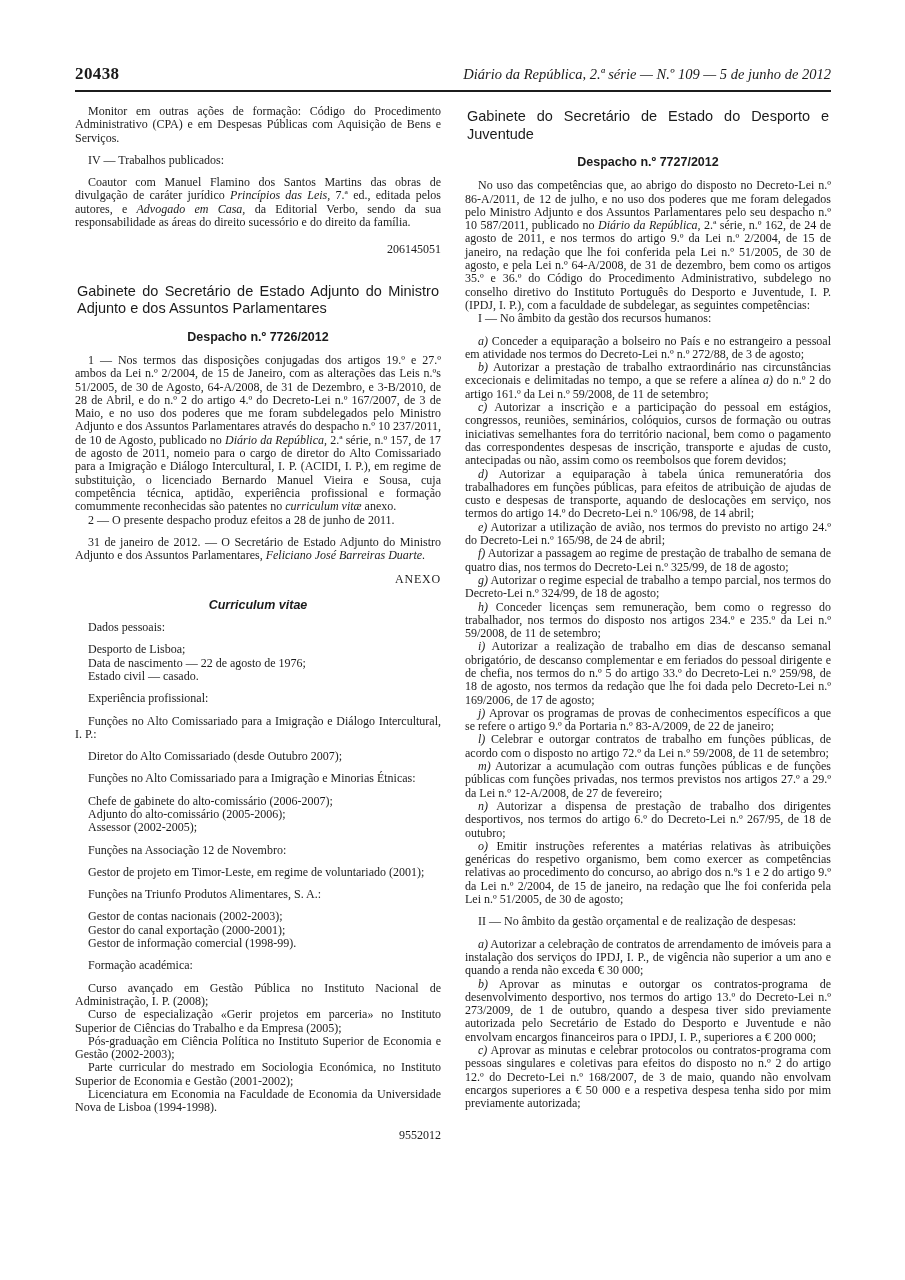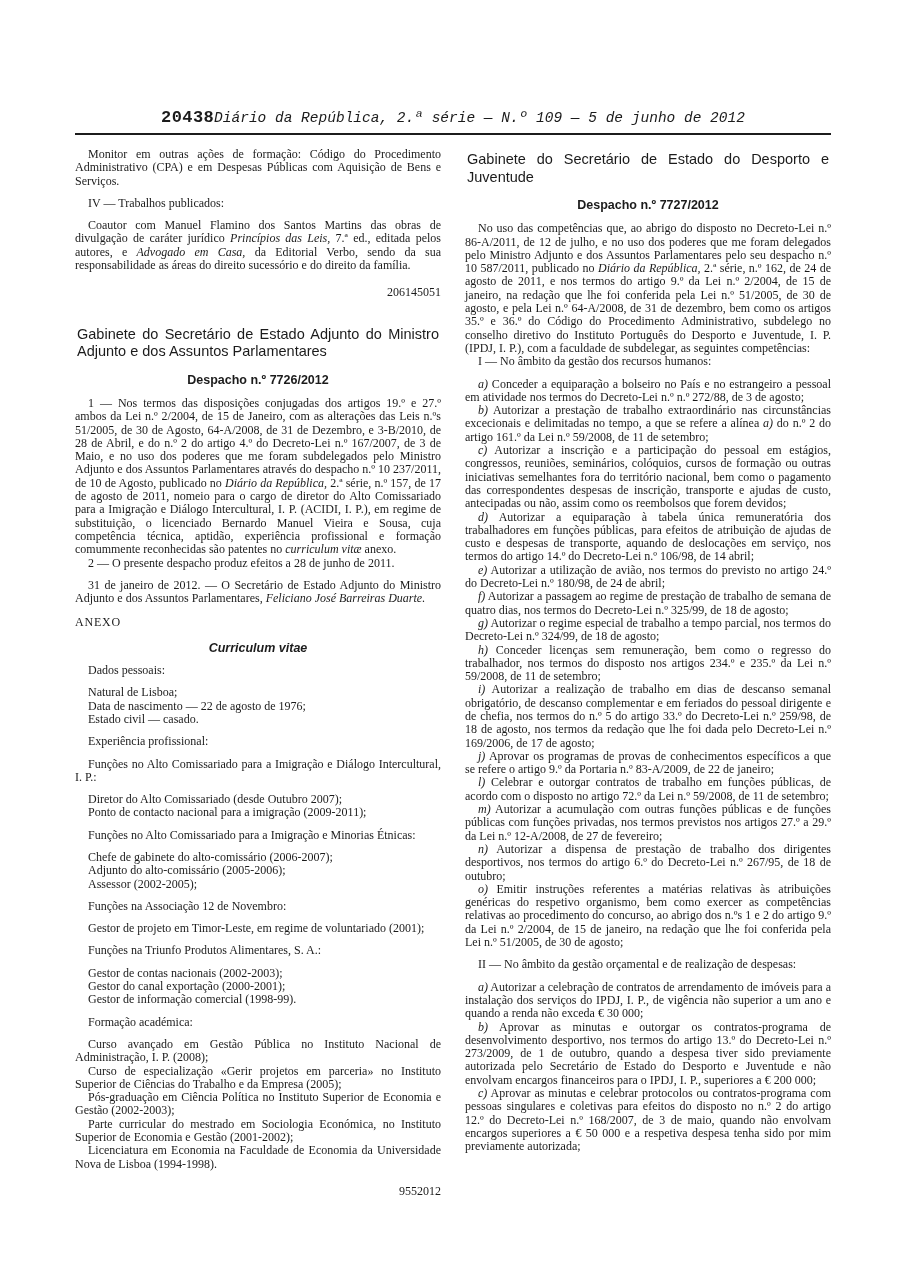--- a/index.html
+++ b/index.html
@@ -1,34 +1,34 @@
 <!DOCTYPE html>
 <html lang="pt"><head>
 <meta charset="utf-8">
 <style>
   html,body{margin:0;padding:0;}
   body{width:905px;height:1280px;background:#ffffff;color:#1b1b1b;overflow:hidden;}
   .page{box-sizing:border-box;width:905px;height:1280px;padding:64px 74px 0 75px;}
-  .header{display:flex;justify-content:center;align-items:baseline;
-          font-family:Liberation Mono, monospace;margin-top:44px;}
+  .header{display:flex;justify-content:space-between;align-items:baseline;
+          font-family:Liberation Serif, serif;}
   .page-number{font-weight:700;font-size:17px;letter-spacing:.4px;}
   .edition{font-style:italic;font-size:14.5px;}
   .rule{height:0;border-top:2px solid #1c1c1c;margin-top:6px;}
   .columns{display:flex;gap:24px;margin-top:13px;}
   .col{width:370px;font-family:"Liberation Serif",serif;font-size:12px;
        line-height:13.3px;text-align:justify;}
   .blk{margin:0;}
   .body{text-indent:13px;}
   .gap{margin-top:9px;}
   .heading{font-family:"Liberation Sans",sans-serif;font-size:14.5px;line-height:17.5px;
            text-indent:0;margin:26px 2px 0;}
   .col > .heading:first-child{margin-top:3px;}
   .despacho{font-family:"Liberation Sans",sans-serif;font-weight:700;font-size:12.5px;
             text-align:center;text-indent:0;margin:13px 0 10px;}
-  .anexo{text-align:left;text-indent:0;margin-top:11px;letter-spacing:.8px;}
+  .anexo{text-align:right;text-indent:0;margin-top:11px;letter-spacing:.8px;}
   .cvtitle{font-family:"Liberation Sans",sans-serif;font-weight:700;font-style:italic;
            font-size:12.5px;text-align:center;text-indent:0;margin:12px 0 9px;}
   .ref{text-align:right;text-indent:0;margin-top:14px;}
   .it{font-style:italic;}
 </style>
 </head>
 <body>
 
 <div class="page">
   <div class="header">
@@ -43,27 +43,26 @@
         <p class="blk body gap"><span>Coautor com Manuel Flamino dos Santos Martins das obras de divulgação de caráter jurídico </span><span class="it">Princípios das Leis,</span><span> 7.ª ed., editada pelos autores, e </span><span class="it">Advogado em Casa,</span><span> da Editorial Verbo, sendo da sua responsabilidade as áreas do direito sucessório e do direito da família.</span></p>
         <div class="blk ref"><span>206145051</span></div>
         <div class="blk heading"><span>Gabinete do Secretário de Estado Adjunto do Ministro Adjunto e dos Assuntos Parlamentares</span></div>
         <div class="blk despacho"><span>Despacho n.º 7726/2012</span></div>
         <p class="blk body"><span>1 — Nos termos das disposições conjugadas dos artigos 19.º e 27.º ambos da Lei n.º 2/2004, de 15 de Janeiro, com as alterações das Leis n.ºs 51/2005, de 30 de Agosto, 64-A/2008, de 31 de Dezembro, e 3-B/2010, de 28 de Abril, e do n.º 2 do artigo 4.º do Decreto-Lei n.º 167/2007, de 3 de Maio, e no uso dos poderes que me foram subdelegados pelo Ministro Adjunto e dos Assuntos Parlamentares através do despacho n.º 10 237/2011, de 10 de Agosto, publicado no </span><span class="it">Diário da República,</span><span> 2.ª série, n.º 157, de 17 de agosto de 2011, nomeio para o cargo de diretor do Alto Comissariado para a Imigração e Diálogo Intercultural, I. P. (ACIDI, I. P.), em regime de substituição, o licenciado Bernardo Manuel Vieira e Sousa, cuja competência técnica, aptidão, experiência profissional e formação comummente reconhecidas são patentes no </span><span class="it">curriculum vitæ</span><span> anexo.</span></p>
         <p class="blk body"><span>2 — O presente despacho produz efeitos a 28 de junho de 2011.</span></p>
         <p class="blk body gap"><span>31 de janeiro de 2012. — O Secretário de Estado Adjunto do Ministro Adjunto e dos Assuntos Parlamentares, </span><span class="it">Feliciano José Barreiras Duarte.</span></p>
         <div class="blk anexo"><span>ANEXO</span></div>
         <div class="blk cvtitle"><span>Curriculum vitae</span></div>
         <p class="blk body"><span>Dados pessoais:</span></p>
-        <p class="blk body gap"><span>Natural de Lisboa;</span></p>
+        <p class="blk body gap"><span>Desporto de Lisboa;</span></p>
         <p class="blk body"><span>Data de nascimento — 22 de agosto de 1976;</span></p>
         <p class="blk body"><span>Estado civil — casado.</span></p>
         <p class="blk body gap"><span>Experiência profissional:</span></p>
         <p class="blk body gap"><span>Funções no Alto Comissariado para a Imigração e Diálogo Intercultural, I. P.:</span></p>
         <p class="blk body gap"><span>Diretor do Alto Comissariado (desde Outubro 2007);</span></p>
-        <p class="blk body"><span>Ponto de contacto nacional para a imigração (2009-2011);</span></p>
         <p class="blk body gap"><span>Funções no Alto Comissariado para a Imigração e Minorias Étnicas:</span></p>
         <p class="blk body gap"><span>Chefe de gabinete do alto-comissário (2006-2007);</span></p>
         <p class="blk body"><span>Adjunto do alto-comissário (2005-2006);</span></p>
         <p class="blk body"><span>Assessor (2002-2005);</span></p>
         <p class="blk body gap"><span>Funções na Associação 12 de Novembro:</span></p>
         <p class="blk body gap"><span>Gestor de projeto em Timor-Leste, em regime de voluntariado (2001);</span></p>
         <p class="blk body gap"><span>Funções na Triunfo Produtos Alimentares, S. A.:</span></p>
         <p class="blk body gap"><span>Gestor de contas nacionais (2002-2003);</span></p>
         <p class="blk body"><span>Gestor do canal exportação (2000-2001);</span></p>
         <p class="blk body"><span>Gestor de informação comercial (1998-99).</span></p>
@@ -77,21 +76,21 @@
       </div>
     <div class="col">
         <div class="blk heading"><span>Gabinete do Secretário de Estado do Desporto e Juventude</span></div>
         <div class="blk despacho"><span>Despacho n.º 7727/2012</span></div>
         <p class="blk body"><span>No uso das competências que, ao abrigo do disposto no Decreto-Lei n.º 86-A/2011, de 12 de julho, e no uso dos poderes que me foram delegados pelo Ministro Adjunto e dos Assuntos Parlamentares pelo seu despacho n.º 10 587/2011, publicado no </span><span class="it">Diário da República,</span><span> 2.ª série, n.º 162, de 24 de agosto de 2011, e nos termos do artigo 9.º da Lei n.º 2/2004, de 15 de janeiro, na redação que lhe foi conferida pela Lei n.º 51/2005, de 30 de agosto, e pela Lei n.º 64-A/2008, de 31 de dezembro, bem como os artigos 35.º e 36.º do Código do Procedimento Administrativo, subdelego no conselho diretivo do Instituto Português do Desporto e Juventude, I. P. (IPDJ, I. P.), com a faculdade de subdelegar, as seguintes competências:</span></p>
         <p class="blk body"><span>I — No âmbito da gestão dos recursos humanos:</span></p>
         <p class="blk body gap"><span class="it">a)</span><span> Conceder a equiparação a bolseiro no País e no estrangeiro a pessoal em atividade nos termos do Decreto-Lei n.º n.º 272/88, de 3 de agosto;</span></p>
         <p class="blk body"><span class="it">b)</span><span> Autorizar a prestação de trabalho extraordinário nas circunstâncias excecionais e delimitadas no tempo, a que se refere a alínea </span><span class="it">a)</span><span> do n.º 2 do artigo 161.º da Lei n.º 59/2008, de 11 de setembro;</span></p>
         <p class="blk body"><span class="it">c)</span><span> Autorizar a inscrição e a participação do pessoal em estágios, congressos, reuniões, seminários, colóquios, cursos de formação ou outras iniciativas semelhantes fora do território nacional, bem como o pagamento das correspondentes despesas de inscrição, transporte e ajudas de custo, antecipadas ou não, assim como os reembolsos que forem devidos;</span></p>
         <p class="blk body"><span class="it">d)</span><span> Autorizar a equiparação à tabela única remuneratória dos trabalhadores em funções públicas, para efeitos de atribuição de ajudas de custo e despesas de transporte, aquando de deslocações em serviço, nos termos do artigo 14.º do Decreto-Lei n.º 106/98, de 14 abril;</span></p>
-        <p class="blk body"><span class="it">e)</span><span> Autorizar a utilização de avião, nos termos do previsto no artigo 24.º do Decreto-Lei n.º 180/98, de 24 de abril;</span></p>
+        <p class="blk body"><span class="it">e)</span><span> Autorizar a utilização de avião, nos termos do previsto no artigo 24.º do Decreto-Lei n.º 165/98, de 24 de abril;</span></p>
         <p class="blk body"><span class="it">f)</span><span> Autorizar a passagem ao regime de prestação de trabalho de semana de quatro dias, nos termos do Decreto-Lei n.º 325/99, de 18 de agosto;</span></p>
         <p class="blk body"><span class="it">g)</span><span> Autorizar o regime especial de trabalho a tempo parcial, nos termos do Decreto-Lei n.º 324/99, de 18 de agosto;</span></p>
         <p class="blk body"><span class="it">h)</span><span> Conceder licenças sem remuneração, bem como o regresso do trabalhador, nos termos do disposto nos artigos 234.º e 235.º da Lei n.º 59/2008, de 11 de setembro;</span></p>
         <p class="blk body"><span class="it">i)</span><span> Autorizar a realização de trabalho em dias de descanso semanal obrigatório, de descanso complementar e em feriados do pessoal dirigente e de chefia, nos termos do n.º 5 do artigo 33.º do Decreto-Lei n.º 259/98, de 18 de agosto, nos termos da redação que lhe foi dada pelo Decreto-Lei n.º 169/2006, de 17 de agosto;</span></p>
         <p class="blk body"><span class="it">j)</span><span> Aprovar os programas de provas de conhecimentos específicos a que se refere o artigo 9.º da Portaria n.º 83-A/2009, de 22 de janeiro;</span></p>
         <p class="blk body"><span class="it">l)</span><span> Celebrar e outorgar contratos de trabalho em funções públicas, de acordo com o disposto no artigo 72.º da Lei n.º 59/2008, de 11 de setembro;</span></p>
         <p class="blk body"><span class="it">m)</span><span> Autorizar a acumulação com outras funções públicas e de funções públicas com funções privadas, nos termos previstos nos artigos 27.º a 29.º da Lei n.º 12-A/2008, de 27 de fevereiro;</span></p>
         <p class="blk body"><span class="it">n)</span><span> Autorizar a dispensa de prestação de trabalho dos dirigentes desportivos, nos termos do artigo 6.º do Decreto-Lei n.º 267/95, de 18 de outubro;</span></p>
         <p class="blk body"><span class="it">o)</span><span> Emitir instruções referentes a matérias relativas às atribuições genéricas do respetivo organismo, bem como exercer as competências relativas ao procedimento do concurso, ao abrigo dos n.ºs 1 e 2 do artigo 9.º da Lei n.º 2/2004, de 15 de janeiro, na redação que lhe foi conferida pela Lei n.º 51/2005, de 30 de agosto;</span></p>
         <p class="blk body gap"><span>II — No âmbito da gestão orçamental e de realização de despesas:</span></p>

